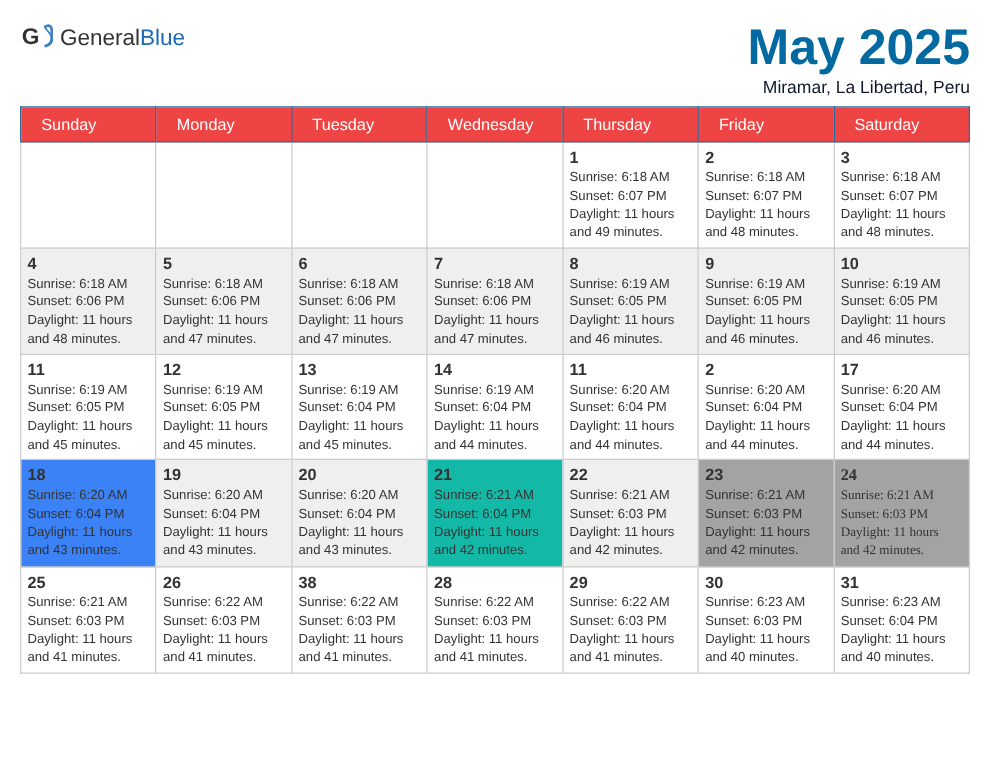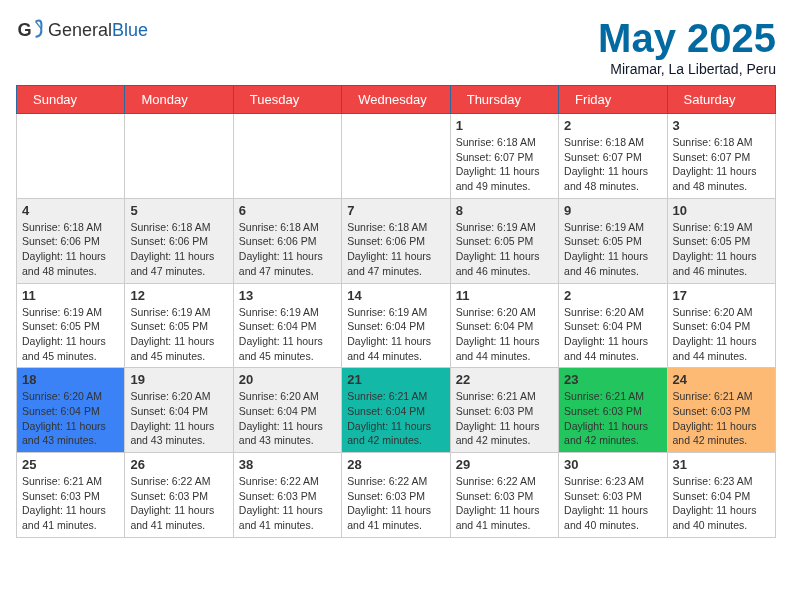--- a/index.html
+++ b/index.html
@@ -275,28 +275,28 @@
 Daylight: 11 hours
 and 42 minutes.</div>
         </td>
         <td style="background: rgb(239, 239, 239);">
           <span class="day-number">22</span>
           <div class="day-info" style="white-space: pre-line;">Sunrise: 6:21 AM
 Sunset: 6:03 PM
 Daylight: 11 hours
 and 42 minutes.</div>
         </td>
-        <td style="background: #22c55e;">
+        <td style="background: #a3a3a3;">
           <span class="day-number">23</span>
           <div class="day-info" style="white-space: pre-line;">Sunrise: 6:21 AM
 Sunset: 6:03 PM
 Daylight: 11 hours
 and 42 minutes.</div>
         </td>
-        <td style="background: #fdba74;">
+        <td style="background: #a3a3a3; font-family: Liberation Serif, serif;">
           <span class="day-number">24</span>
           <div class="day-info" style="white-space: pre-line;">Sunrise: 6:21 AM
 Sunset: 6:03 PM
 Daylight: 11 hours
 and 42 minutes.</div>
         </td>
       </tr>
       <tr>
         <td>
           <span class="day-number">25</span>

